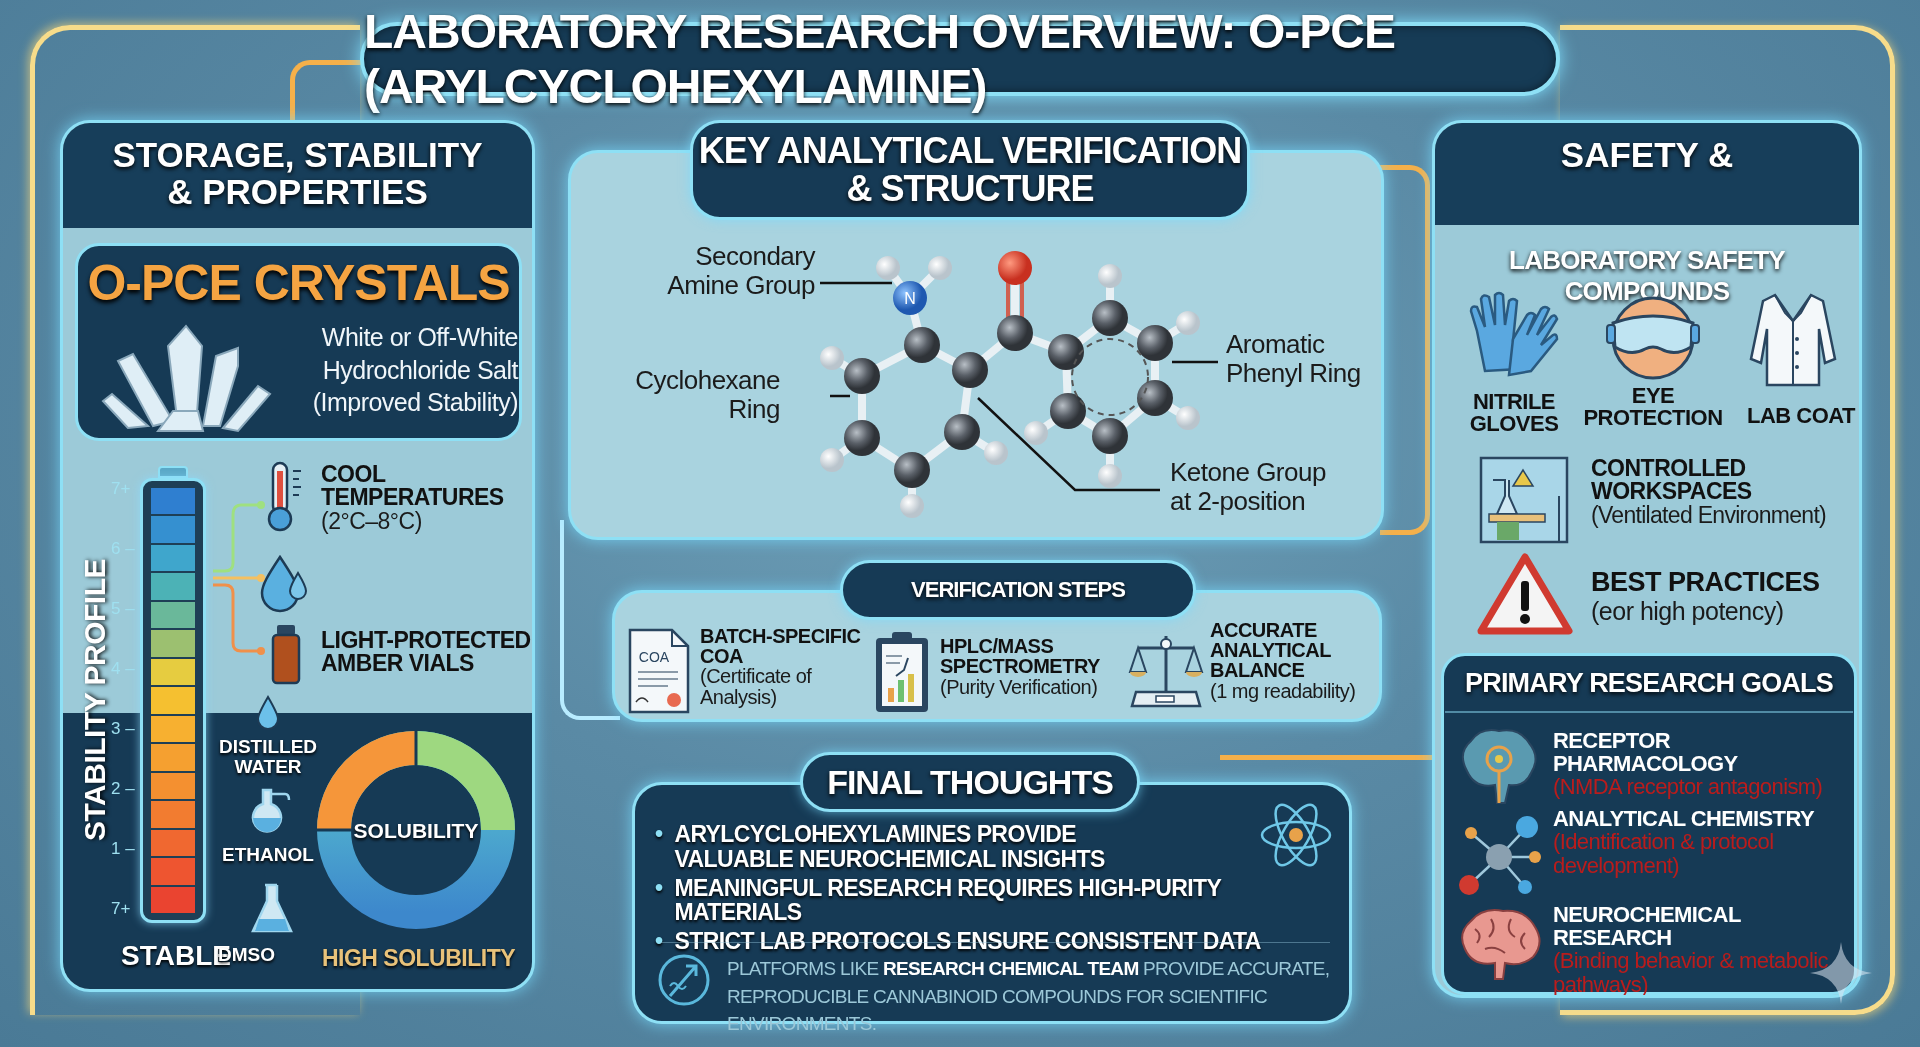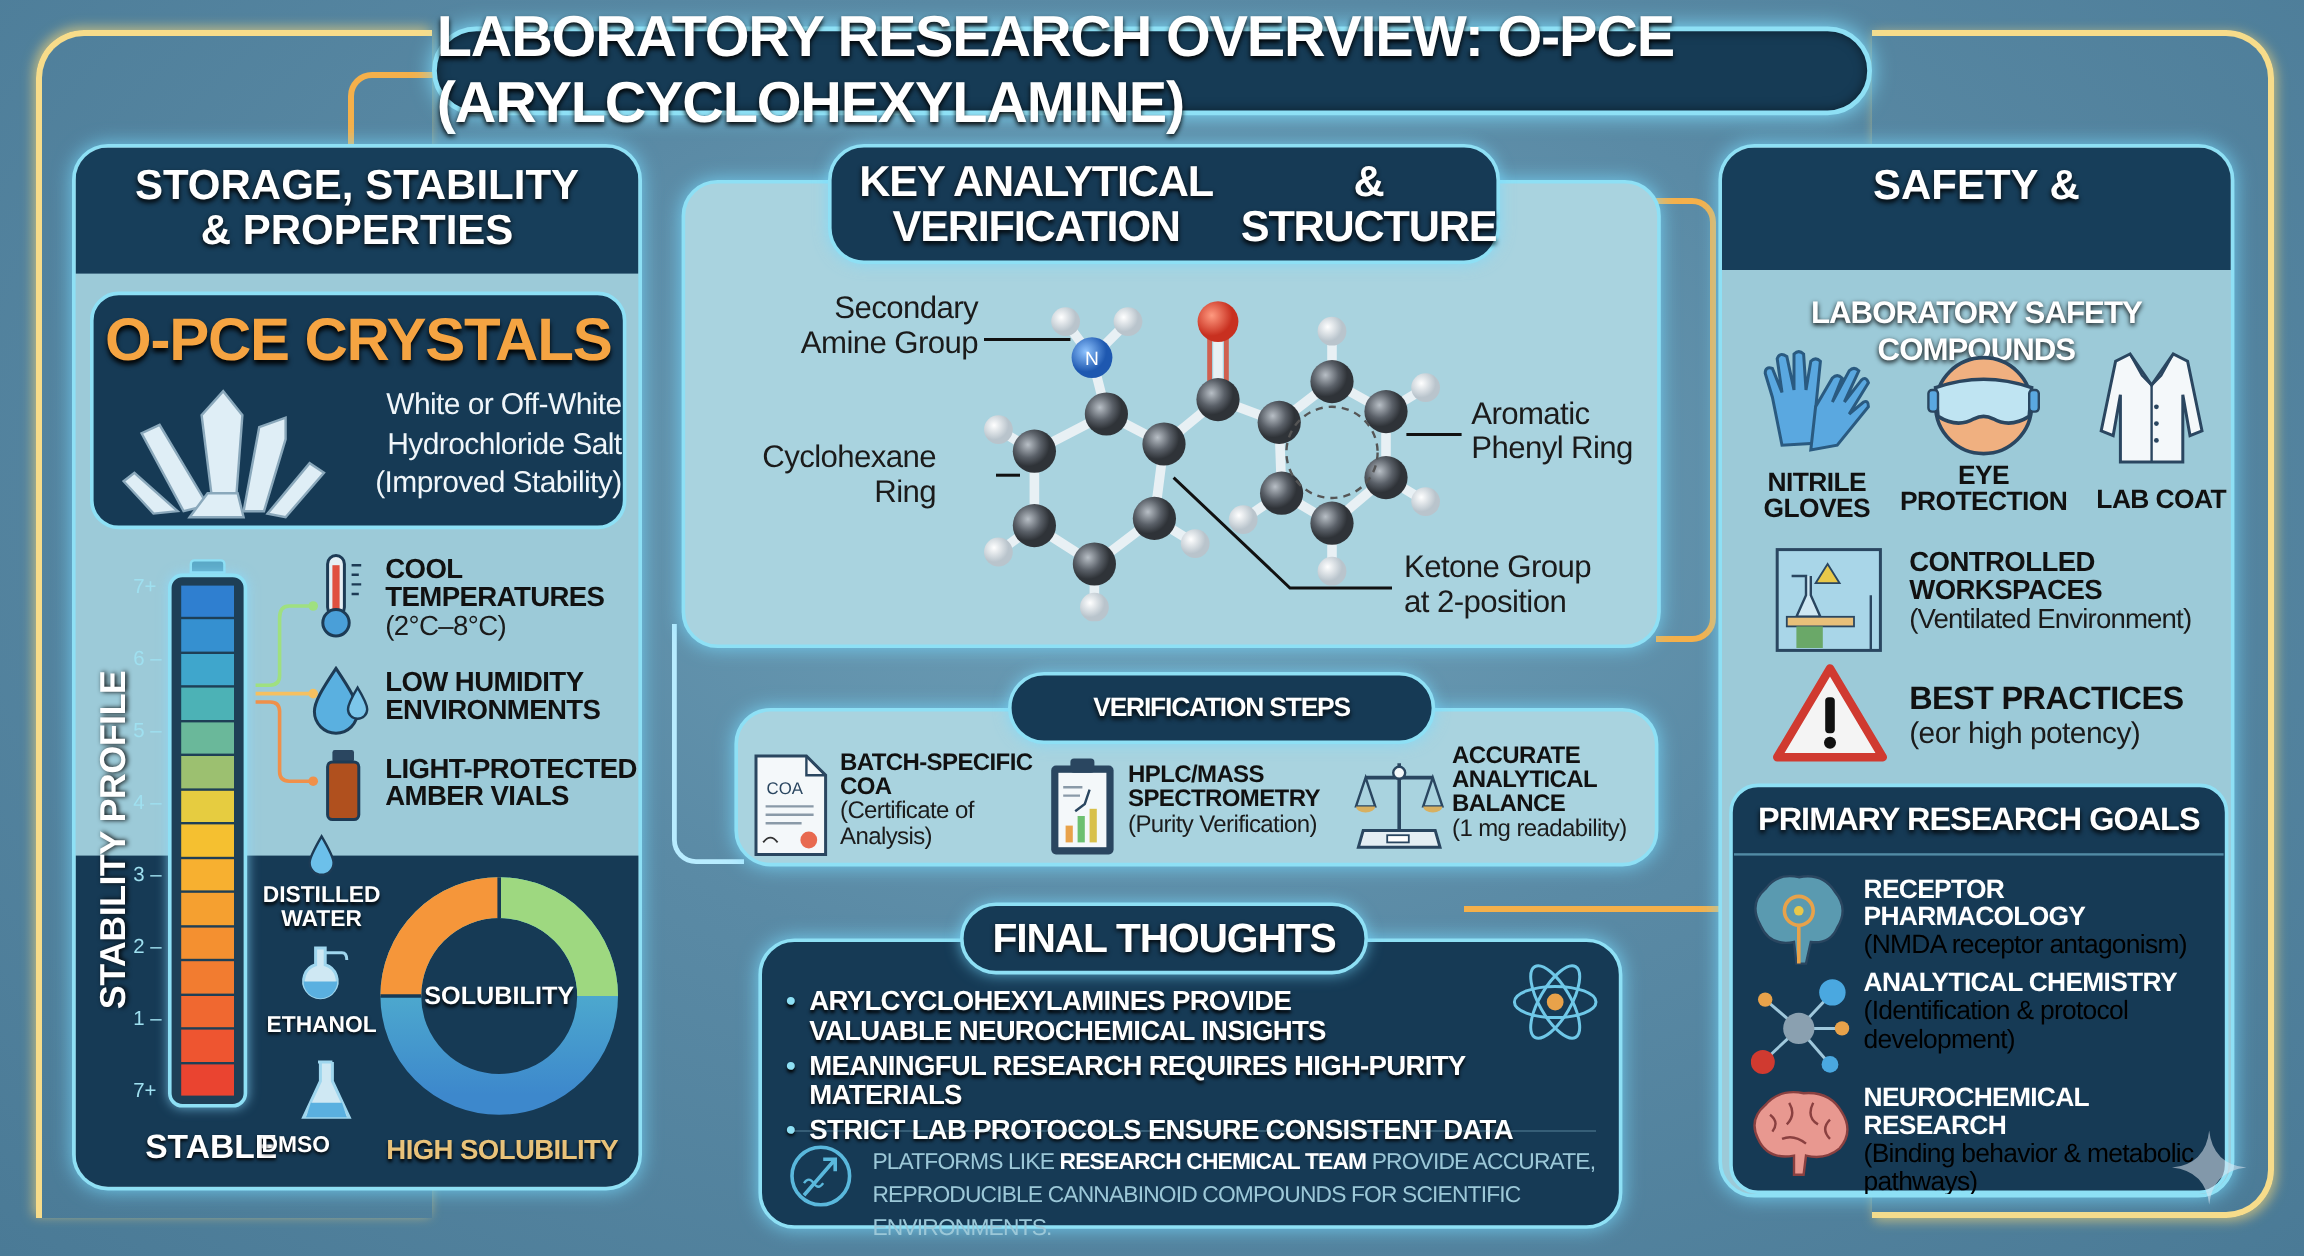--- a/index.html
+++ b/index.html
@@ -9,21 +9,21 @@
 .title-bar{position:absolute;left:360px;top:22px;width:1200px;height:74px;background:#163b55;border:4px solid #8ee0f5;border-radius:38px;box-shadow:0 0 18px #7fe0ff,inset 0 0 10px rgba(0,0,0,.5);display:flex;align-items:center;justify-content:center}
 .title-bar span{color:#fff;font-weight:bold;font-size:48px;letter-spacing:-1px;text-shadow:0 2px 4px #000}
 .panel{position:absolute;border:3px solid #8ee0f5;border-radius:30px;box-shadow:0 0 16px rgba(120,220,255,.8)}
 .panel-head{background:#173e5a;color:#fff;font-weight:bold;text-align:center;text-shadow:0 2px 4px #000;line-height:1.05}
 .light{background:#9ccad8}
 .dark{background:#163a55}
 .pill{position:absolute;background:#163a55;border:3px solid #8ee0f5;border-radius:30px;color:#fff;font-weight:bold;display:flex;align-items:center;justify-content:center;text-align:center;text-shadow:0 2px 4px #000;box-shadow:0 0 12px rgba(120,220,255,.7)}
 .bold-dark{font-weight:bold;color:#111;line-height:1.0}
 .reg-dark{color:#1b1b1b;line-height:1.1}
 .white-b{color:#fff;font-weight:bold;line-height:1.05}
-.white-r{color:#000000;line-height:1.1}
+.white-r{color:#b91c1c;line-height:1.1}
 .abs{position:absolute}
 </style>
 </head>
 <body>
 
 <div class="glow-line" style="left:30px;top:25px;width:330px;height:990px;border-left:5px solid #f7dc8a;border-top:5px solid #f7dc8a;border-radius:40px 0 0 0;box-shadow:-2px -2px 10px rgba(255,220,120,.6)"></div>
 <div class="glow-line" style="left:290px;top:60px;width:80px;height:62px;border-left:5px solid #f5b04a;border-top:5px solid #f5b04a;border-radius:20px 0 0 0"></div>
 <div class="glow-line" style="left:1560px;top:25px;width:335px;height:990px;border-right:5px solid #f7dc8a;border-top:5px solid #f7dc8a;border-bottom:5px solid #f7dc8a;border-radius:0 40px 40px 0;box-shadow:2px 2px 10px rgba(255,220,120,.6)"></div>
 <div class="glow-line" style="left:1380px;top:165px;width:50px;height:370px;border-right:5px solid #f5b04a;border-top:5px solid #f5b04a;border-bottom:5px solid #f5b04a;border-radius:0 20px 20px 0"></div>
 <div class="glow-line" style="left:1220px;top:720px;width:240px;height:40px;border-bottom:5px solid #f5b04a;border-right:5px solid #f5b04a;border-radius:0 0 20px 0"></div>
@@ -116,24 +116,20 @@
       <div>COOL</div>
       <div>TEMPERATURES</div>
       <div class="reg-dark" style="font-weight:normal;font-size:23px">(2°C–8°C)</div>
     </div>
   </div>
   <div class="abs" style="left:195px;top:430px;width:275px;height:60px">
     <svg class="abs" style="left:0;top:0" width="50" height="60" viewBox="0 0 50 60">
       <path d="M22 4 C10 22 4 32 4 40 A18 18 0 0 0 40 40 C40 32 34 22 22 4Z" fill="#5ab0e0" stroke="#1d3b55" stroke-width="2.5"></path>
       <path d="M40 20 C34 30 32 34 32 38 A8 8 0 0 0 48 38 C48 34 46 30 40 20Z" fill="#7cc6ea" stroke="#1d3b55" stroke-width="2"></path>
     </svg>
-    <div class="abs bold-dark" style="left:63px;top:4px;font-size:23px;letter-spacing:-.5px">
-      <div>LOW HUMIDITY</div>
-      <div>ENVIRONMENTS</div>
-    </div>
   </div>
   <div class="abs" style="left:200px;top:500px;width:275px;height:65px">
     <svg class="abs" style="left:8px;top:0" width="30" height="62" viewBox="0 0 30 62">
       <rect x="6" y="2" width="18" height="10" rx="2" fill="#2a4660"></rect>
       <rect x="2" y="12" width="26" height="48" rx="4" fill="#b0501e" stroke="#1d3b55" stroke-width="2.5"></rect>
     </svg>
     <div class="abs bold-dark" style="left:58px;top:6px;font-size:23px;letter-spacing:-.5px">
       <div>LIGHT-PROTECTED</div>
       <div>AMBER VIALS</div>
     </div>
@@ -169,21 +165,21 @@
     <path d="M105 23 A82 82 0 0 1 187 105" fill="none" stroke="#9ed880" stroke-width="34"></path>
     <path d="M23 105 A82 82 0 0 1 105 23" fill="none" stroke="#f5963a" stroke-width="34"></path>
     <line x1="105" y1="6" x2="105" y2="40" stroke="#163a55" stroke-width="3"></line>
     <line x1="6" y1="105" x2="40" y2="105" stroke="#163a55" stroke-width="3"></line>
   </svg>
   <div class="abs" style="left:248px;top:696px;width:210px;text-align:center;color:#fff;font-weight:bold;font-size:21px;text-shadow:0 2px 3px #000">SOLUBILITY</div>
   <div class="abs" style="left:248px;top:822px;width:215px;text-align:center;color:#e8c27a;font-weight:bold;font-size:23px;text-shadow:0 2px 3px #000;letter-spacing:-.5px">HIGH SOLUBILITY</div>
 </div>
 
 <div class="panel" style="left:568px;top:150px;width:816px;height:390px;background:#a9d3df"></div>
-<div class="pill" style="left:690px;top:120px;width:560px;height:100px;font-size:36px;flex-direction:row;line-height:1.05;letter-spacing:-1px">
+<div class="pill" style="left:690px;top:120px;width:560px;height:100px;font-size:36px;flex-direction:column;line-height:1.05;letter-spacing:-1px">
   <div>KEY ANALYTICAL VERIFICATION</div>
   <div>&amp; STRUCTURE</div>
 </div>
 
 <svg class="abs" style="left:810px;top:248px" width="400" height="270" viewBox="0 0 400 270">
   <defs>
     <radialGradient id="cg" cx="35%" cy="35%">
         <stop offset="0" stop-color="#b8bfc6"></stop>
         <stop offset=".6" stop-color="#5a6068"></stop>
         <stop offset="1" stop-color="#2f3338"></stop>

